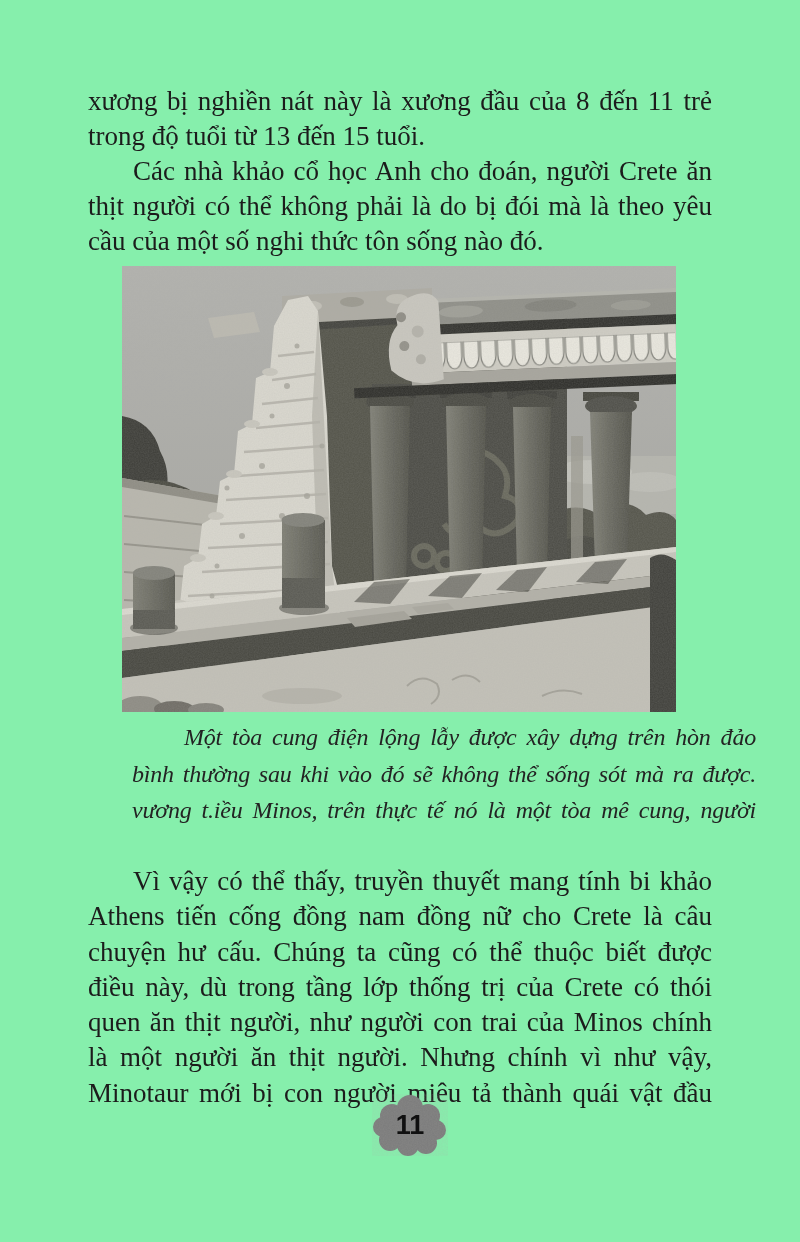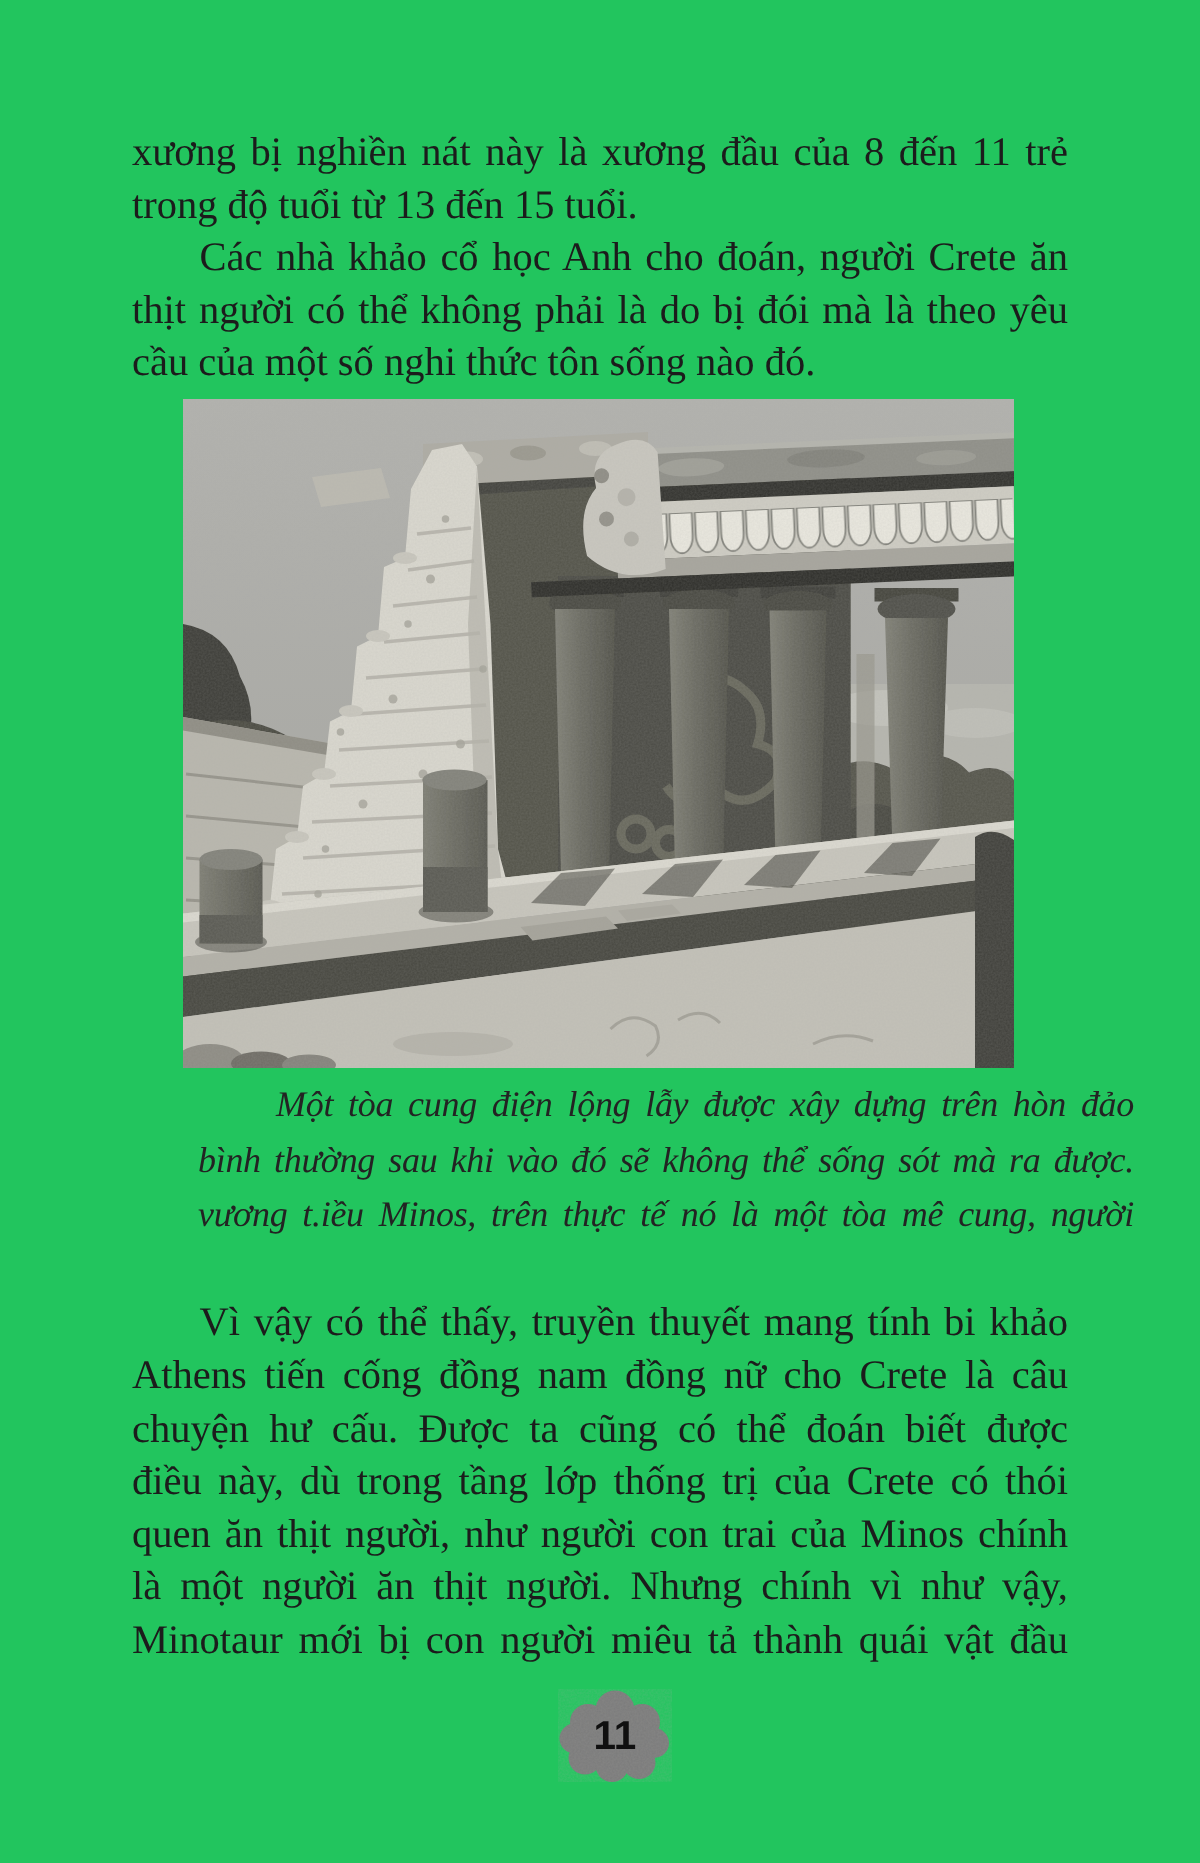--- a/index.html
+++ b/index.html
@@ -1,18 +1,18 @@
 <!DOCTYPE html>
 <html><head>
 <meta charset="utf-8">
 <style>
   html,body{margin:0;padding:0;background:#ffffff;}
   .page{
     position:relative;width:800px;height:1242px;overflow:hidden;
-    background:#22c55e;
+    background:#86efac;
     font-family:"Liberation Serif", serif;
     color:#1c1c1c;
   }
   .text-block{position:absolute;left:88px;width:624px;}
   .line{
     font-size:27px;line-height:35px;max-height:35px;overflow:hidden;
     text-align:justify;text-align-last:justify;text-justify:inter-word;
     color:#1c1c1c;
   }
   .line.ind{text-indent:45px;}
@@ -25,21 +25,21 @@
     text-align:justify;text-align-last:justify;text-justify:inter-word;
     color:#232323;
   }
   .cap-line.ind{text-indent:52px;}
   #para-bottom{top:864px;}
   #para-bottom .line{line-height:35.3px;max-height:36px;}
   .photo-wrap{
     position:absolute;left:122px;top:266px;width:554px;height:446px;
     line-height:0;
   }
-  .badge-wrap{position:absolute;left:372px;top:1126px;width:76px;height:62px;}
+  .badge-wrap{position:absolute;left:372px;top:1094px;width:76px;height:62px;}
   .badge-num{
     position:absolute;left:0;top:0;width:76px;height:62px;
     display:flex;align-items:center;justify-content:center;
     font-family:"Liberation Sans", sans-serif;font-size:27px;font-weight:600;
     color:#101010;padding-top:1px;box-sizing:border-box;
   }
 </style>
 </head>
 <body>
 
@@ -288,21 +288,21 @@
 
   <div class="text-block" id="caption-block">
     <div class="cap-line ind">Một tòa cung điện lộng lẫy được xây dựng trên hòn đảo</div>
     <div class="cap-line">bình thường sau khi vào đó sẽ không thể sống sót mà ra được.</div>
     <div class="cap-line">vương t.iều Minos, trên thực tế nó là một tòa mê cung, người</div>
   </div>
 
   <div class="text-block" id="para-bottom">
     <div class="line ind">Vì vậy có thể thấy, truyền thuyết mang tính bi khảo</div>
     <div class="line">Athens tiến cống đồng nam đồng nữ cho Crete là câu</div>
-    <div class="line">chuyện hư cấu. Được ta cũng có thể đoán biết được</div>
+    <div class="line">chuyện hư cấu. Chúng ta cũng có thể thuộc biết được</div>
     <div class="line">điều này, dù trong tầng lớp thống trị của Crete có thói</div>
     <div class="line">quen ăn thịt người, như người con trai của Minos chính</div>
     <div class="line">là một người ăn thịt người. Nhưng chính vì như vậy,</div>
     <div class="line">Minotaur mới bị con người miêu tả thành quái vật đầu</div>
   </div>
 
   <div class="badge-wrap">
     <svg width="76" height="62" viewBox="0 0 76 62" xmlns="http://www.w3.org/2000/svg">
       <g fill="#7b7b7b">
         <circle cx="38" cy="30" r="20"></circle>

